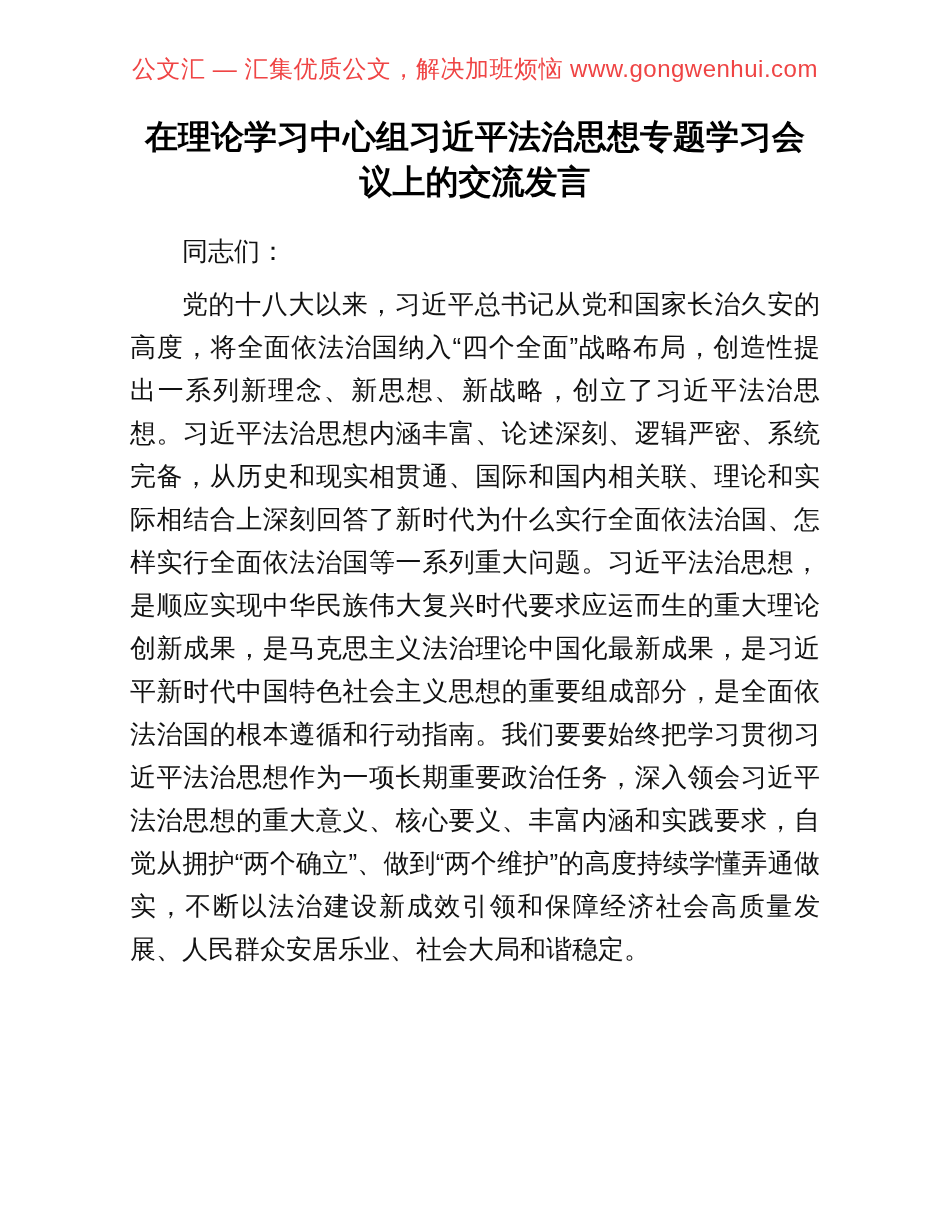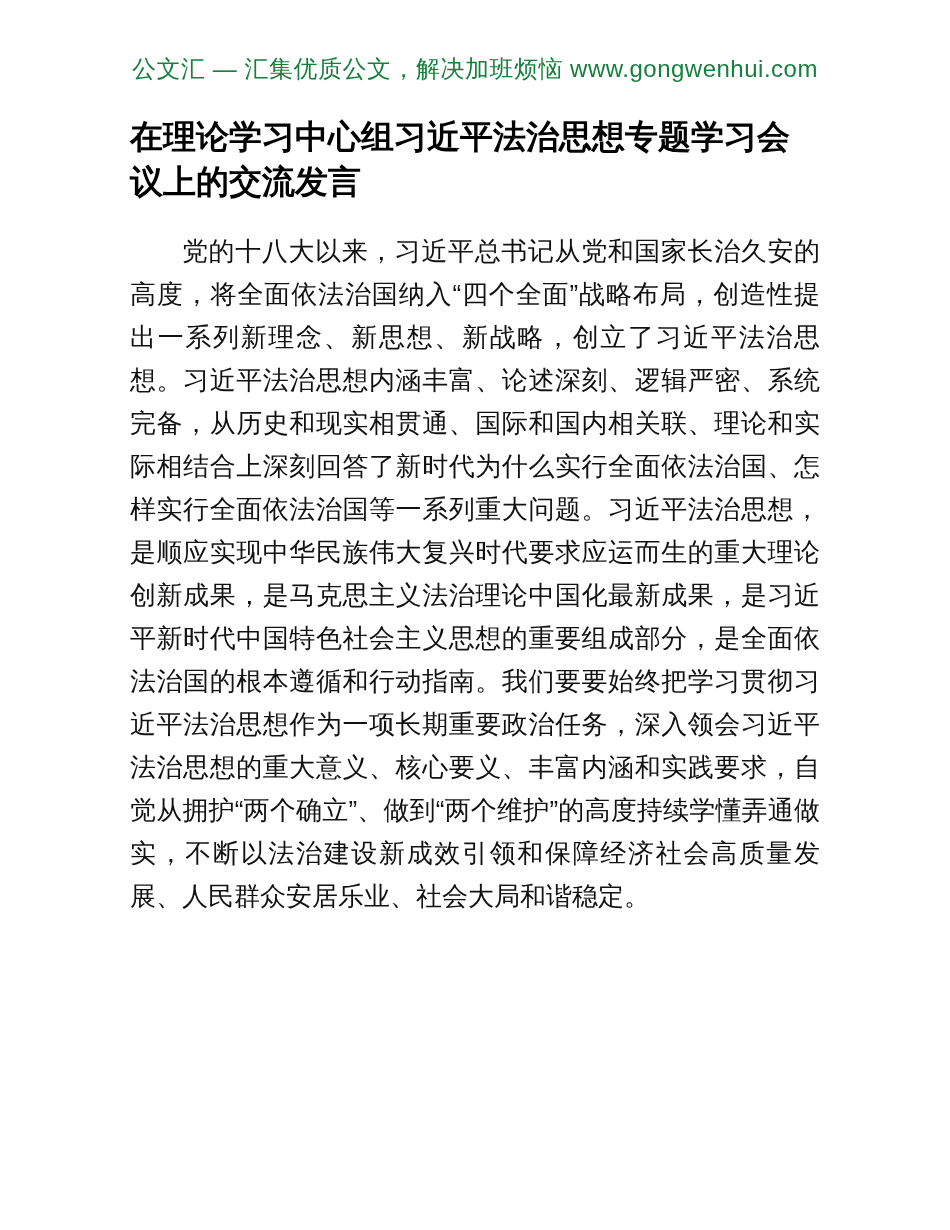--- a/index.html
+++ b/index.html
@@ -24,35 +24,37 @@
     font-size: 24px;
     line-height: 30px;
     letter-spacing: 0.5px;
     white-space: nowrap;
   }
   .doc-title {
     margin: 30px 0 26px 0;
     font-size: 33px;
     line-height: 45px;
     font-weight: bold;
+    text-align: center;
     color: #000000;
   }
   .doc-body .para {
     margin: 0 0 10px 0;
     font-size: 26px;
     line-height: 43px;
     text-align: justify;
     text-indent: 2em;
     color: #111111;
   }
 </style>
 </head>
 <body>
 
 <div class="page">
-  <div class="watermark-header" style="color: #15803d;">公文汇 — 汇集优质公文，解决加班烦恼 www.gongwenhui.com</div>
+  <div class="watermark-header" style="color: #ef4444;">公文汇 — 汇集优质公文，解决加班烦恼 www.gongwenhui.com</div>
 
   <h1 class="doc-title">在理论学习中心组习近平法治思想专题学习会议上的交流发言</h1>
 
   <div class="doc-body">
+      <p class="para">同志们：</p>
       <p class="para">党的十八大以来，习近平总书记从党和国家长治久安的高度，将全面依法治国纳入“四个全面”战略布局，创造性提出一系列新理念、新思想、新战略，创立了习近平法治思想。习近平法治思想内涵丰富、论述深刻、逻辑严密、系统完备，从历史和现实相贯通、国际和国内相关联、理论和实际相结合上深刻回答了新时代为什么实行全面依法治国、怎样实行全面依法治国等一系列重大问题。习近平法治思想，是顺应实现中华民族伟大复兴时代要求应运而生的重大理论创新成果，是马克思主义法治理论中国化最新成果，是习近平新时代中国特色社会主义思想的重要组成部分，是全面依法治国的根本遵循和行动指南。我们要要始终把学习贯彻习近平法治思想作为一项长期重要政治任务，深入领会习近平法治思想的重大意义、核心要义、丰富内涵和实践要求，自觉从拥护“两个确立”、做到“两个维护”的高度持续学懂弄通做实，不断以法治建设新成效引领和保障经济社会高质量发展、人民群众安居乐业、社会大局和谐稳定。</p>
     </div>
 </div>
 
 </body></html>

